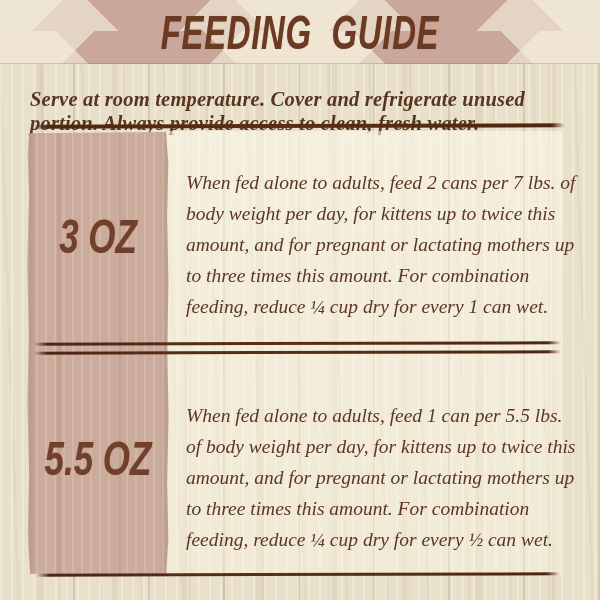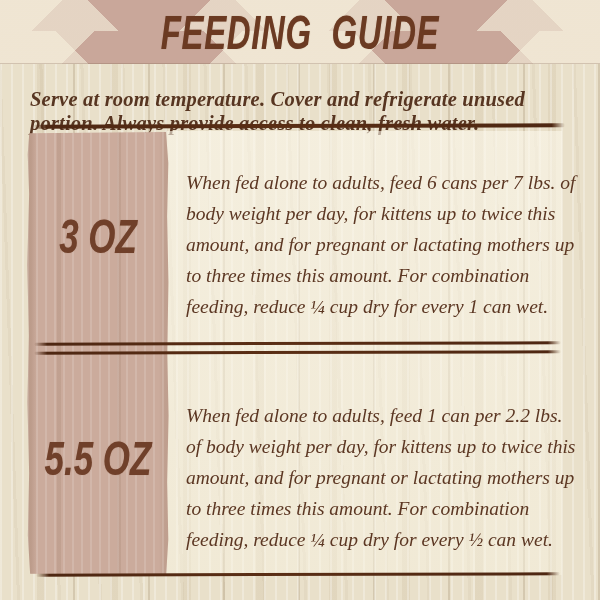--- a/index.html
+++ b/index.html
@@ -90,26 +90,26 @@
 
   <p class="intro">Serve at room temperature. Cover and refrigerate unused portion. Always provide access to clean, fresh water.</p>
 
   <div class="rule rule-top"></div>
 
   <div class="table-bg"></div>
   <div class="pink-strip"></div>
 
   <div class="feeding-row">
     <p class="size-label size-1">3 OZ</p>
-    <p class="row-text row-1">When fed alone to adults, feed 6 cans per 7 lbs. of body weight per day, for kittens up to twice this amount, and for pregnant or lactating mothers up to three times this amount. For combination feeding, reduce ¼ cup dry for every 1 can wet.</p>
+    <p class="row-text row-1">When fed alone to adults, feed 2 cans per 7 lbs. of body weight per day, for kittens up to twice this amount, and for pregnant or lactating mothers up to three times this amount. For combination feeding, reduce ¼ cup dry for every 1 can wet.</p>
   </div>
 
   <div class="rule rule-mid-a"></div>
   <div class="rule rule-mid-b"></div>
 
   <div class="feeding-row">
     <p class="size-label size-2">5.5 OZ</p>
-    <p class="row-text row-2">When fed alone to adults, feed 1 can per 2.2 lbs. of body weight per day, for kittens up to twice this amount, and for pregnant or lactating mothers up to three times this amount. For combination feeding, reduce ¼ cup dry for every ½ can wet.</p>
+    <p class="row-text row-2">When fed alone to adults, feed 1 can per 5.5 lbs. of body weight per day, for kittens up to twice this amount, and for pregnant or lactating mothers up to three times this amount. For combination feeding, reduce ¼ cup dry for every ½ can wet.</p>
   </div>
 
   <div class="rule rule-bottom"></div>
 
 </div>
 
 </body></html>

